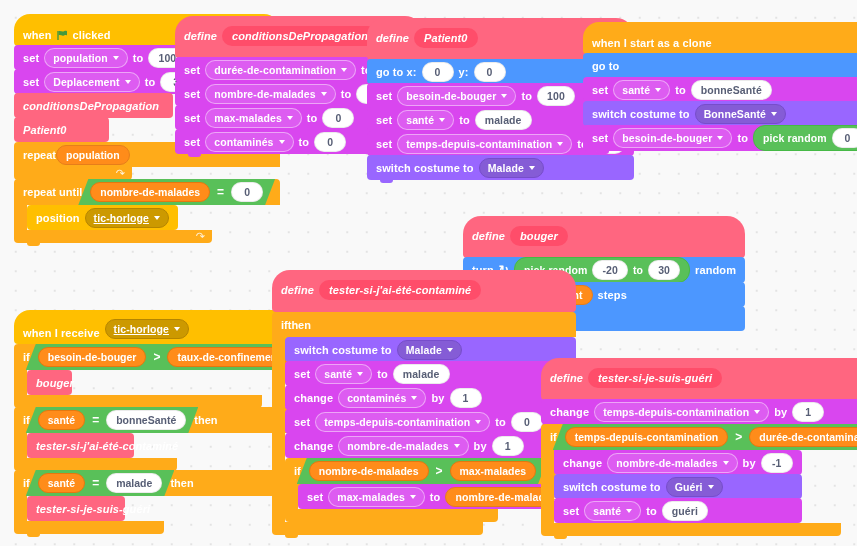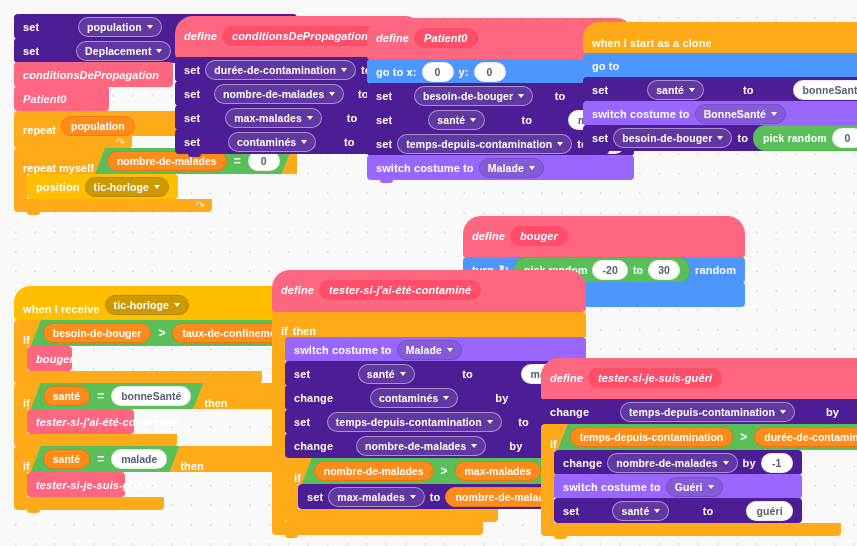--- a/index.html
+++ b/index.html
@@ -38,21 +38,21 @@
   
   .blk.stack::after{
     content:"";position:absolute;left:13px;bottom:-3px;
     width:13px;height:3px;border-radius:0 0 3px 3px;
     background:inherit;
   }
 
   
   .c-events{background:#ffbf00;}
   .c-control{background:#ffab19;}
-  .c-data{background:#4c1d95;justify-content:space-between;}
+  .c-data{background:#d946ef;}
   .c-motion{background:#4c97ff;}
   .c-looks{background:#9966ff;}
   .c-custom{background:#ff6680;font-style:italic;}
 
   
   .hat{border-radius:16px 16px 4px 4px;padding-top:9px;min-height:32px;align-items:flex-end;padding-bottom:5px;}
   
   .define-hat{
     border-radius:18px 18px 4px 4px;
     padding:10px 14px 12px 9px;
@@ -80,21 +80,21 @@
   .dd{
     display:inline-flex;align-items:center;gap:5px;
     background:rgba(255,255,255,.12);
     border:1px solid rgba(255,255,255,.45);
     border-radius:11px;padding:2px 8px;
     font-size:10.5px;font-weight:bold;color:#fff;line-height:14px;
   }
   .dd.solid-motion{background:#4280d7;border-color:#3373cc;}
   .dd.solid-looks{background:#855cd6;border-color:#774dcb;}
   .dd.solid-control{background:#ec9c13;border-color:#cf8b17;}
-  .dd.solid-events{background:#cc9900;border-color:#b58500;}
+  .dd.solid-events{background:#cc9900;border-color:#b58500;text-decoration:underline;}
   .arrow{
     width:0;height:0;border-left:3.5px solid transparent;
     border-right:3.5px solid transparent;border-top:4px solid #fff;
     display:inline-block;
   }
 
   
   .hexa{
     display:inline-flex;align-items:center;gap:6px;
     background:#59c059;
@@ -109,21 +109,21 @@
   .greenrep{
     display:inline-flex;align-items:center;gap:5px;
     background:#59c059;border:1px solid #46b946;
     border-radius:12px;padding:2px 9px;
     color:#fff;font-weight:bold;font-size:10.5px;
   }
 
   
   .cblock{position:relative;}
   .cblock .c-top{
-    display:flex;align-items:flex-end;gap:5px;
+    display:flex;align-items:center;
     padding:0 9px;min-height:25px;color:#fff;font-weight:bold;
     border-radius:4px 4px 0 0;box-sizing:border-box;white-space:nowrap;
   }
   .cblock .c-body{display:flex;}
   .cblock .c-spine{width:13px;flex:0 0 13px;}
   .cblock .c-inner{padding:0;}
   .cblock .c-bottom{
     height:13px;border-radius:0 0 4px 4px;position:relative;
   }
   .cblock .c-bottom::after{
@@ -148,20 +148,30 @@
   .turnicon{font-size:12px;line-height:12px;color:#fff;}
   .opsym{font-size:12px;font-weight:bold;color:#fff;padding:0 1px;}
 </style>
 </head>
 <body>
 
 <div id="canvas">
 
   <div class="script" style="left:14px;top:14px;">
 
+    <div class="blk c-events hat stack">
+      <span>when</span>
+      <span class="flag">
+        <svg width="11" height="11" viewBox="0 0 11 11">
+            <path d="M1 1 L1 10" stroke="#45993d" stroke-width="1.4"></path>
+            <path d="M1.6 1.2 C3.5 0.2, 5 2.2, 7 1.2 C9 0.2, 10 1.2, 10 1.2 L10 5.4 C10 5.4, 9 4.4, 7 5.4 C5 6.4, 3.5 4.4, 1.6 5.4 Z" fill="#45993d"></path>
+          </svg>
+      </span>
+      <span>clicked</span>
+    </div>
 
     <div class="blk c-data stack">
       <span>set</span>
       <span class="dd">
         <span>population</span>
           <i class="arrow"></i>
       </span>
       <span>to</span>
       <span class="inp">100</span>
     </div>
@@ -189,21 +199,21 @@
         <span>repeat</span>
         <span class="rep">population</span>
       </div>
       <div class="c-bottom c-control" style="width:118px;">
         <span class="loop-arrow">↷</span>
       </div>
     </div>
 
     <div class="cblock" style="margin-top:-1px;">
       <div class="c-top c-control">
-        <span>repeat myself</span>
+        <span>repeat until</span>
         <span class="hexa">
           <span class="rep">nombre-de-malades</span>
           <span class="opsym">=</span>
           <span class="inp">0</span>
         </span>
       </div>
       <div class="c-body">
         <div class="c-spine c-control"></div>
         <div class="c-inner">
           <div class="blk c-events stack">
@@ -373,27 +383,32 @@
       <span class="turnicon">↻</span>
       <span class="greenrep">
         <span>pick random</span>
         <span class="inp">-20</span>
         <span>to</span>
         <span class="inp">30</span>
       </span>
       <span>random</span>
     </div>
 
+    <div class="blk c-motion stack">
+      <span>move</span>
+      <span class="rep">Deplacement</span>
+      <span>steps</span>
+    </div>
 
     <div class="blk c-motion stack">
       <span>if on edge, bounce</span>
     </div>
   </div>
 
-  <div class="script" style="left:14px;top:286px;">
+  <div class="script" style="left:14px;top:310px;">
     <div class="blk c-events hat stack">
       <span>when I receive</span>
       <span class="dd solid-events">
         <span>tic-horloge</span>
           <i class="arrow"></i>
       </span>
     </div>
 
     <div class="cblock">
       <div class="c-top c-control">

